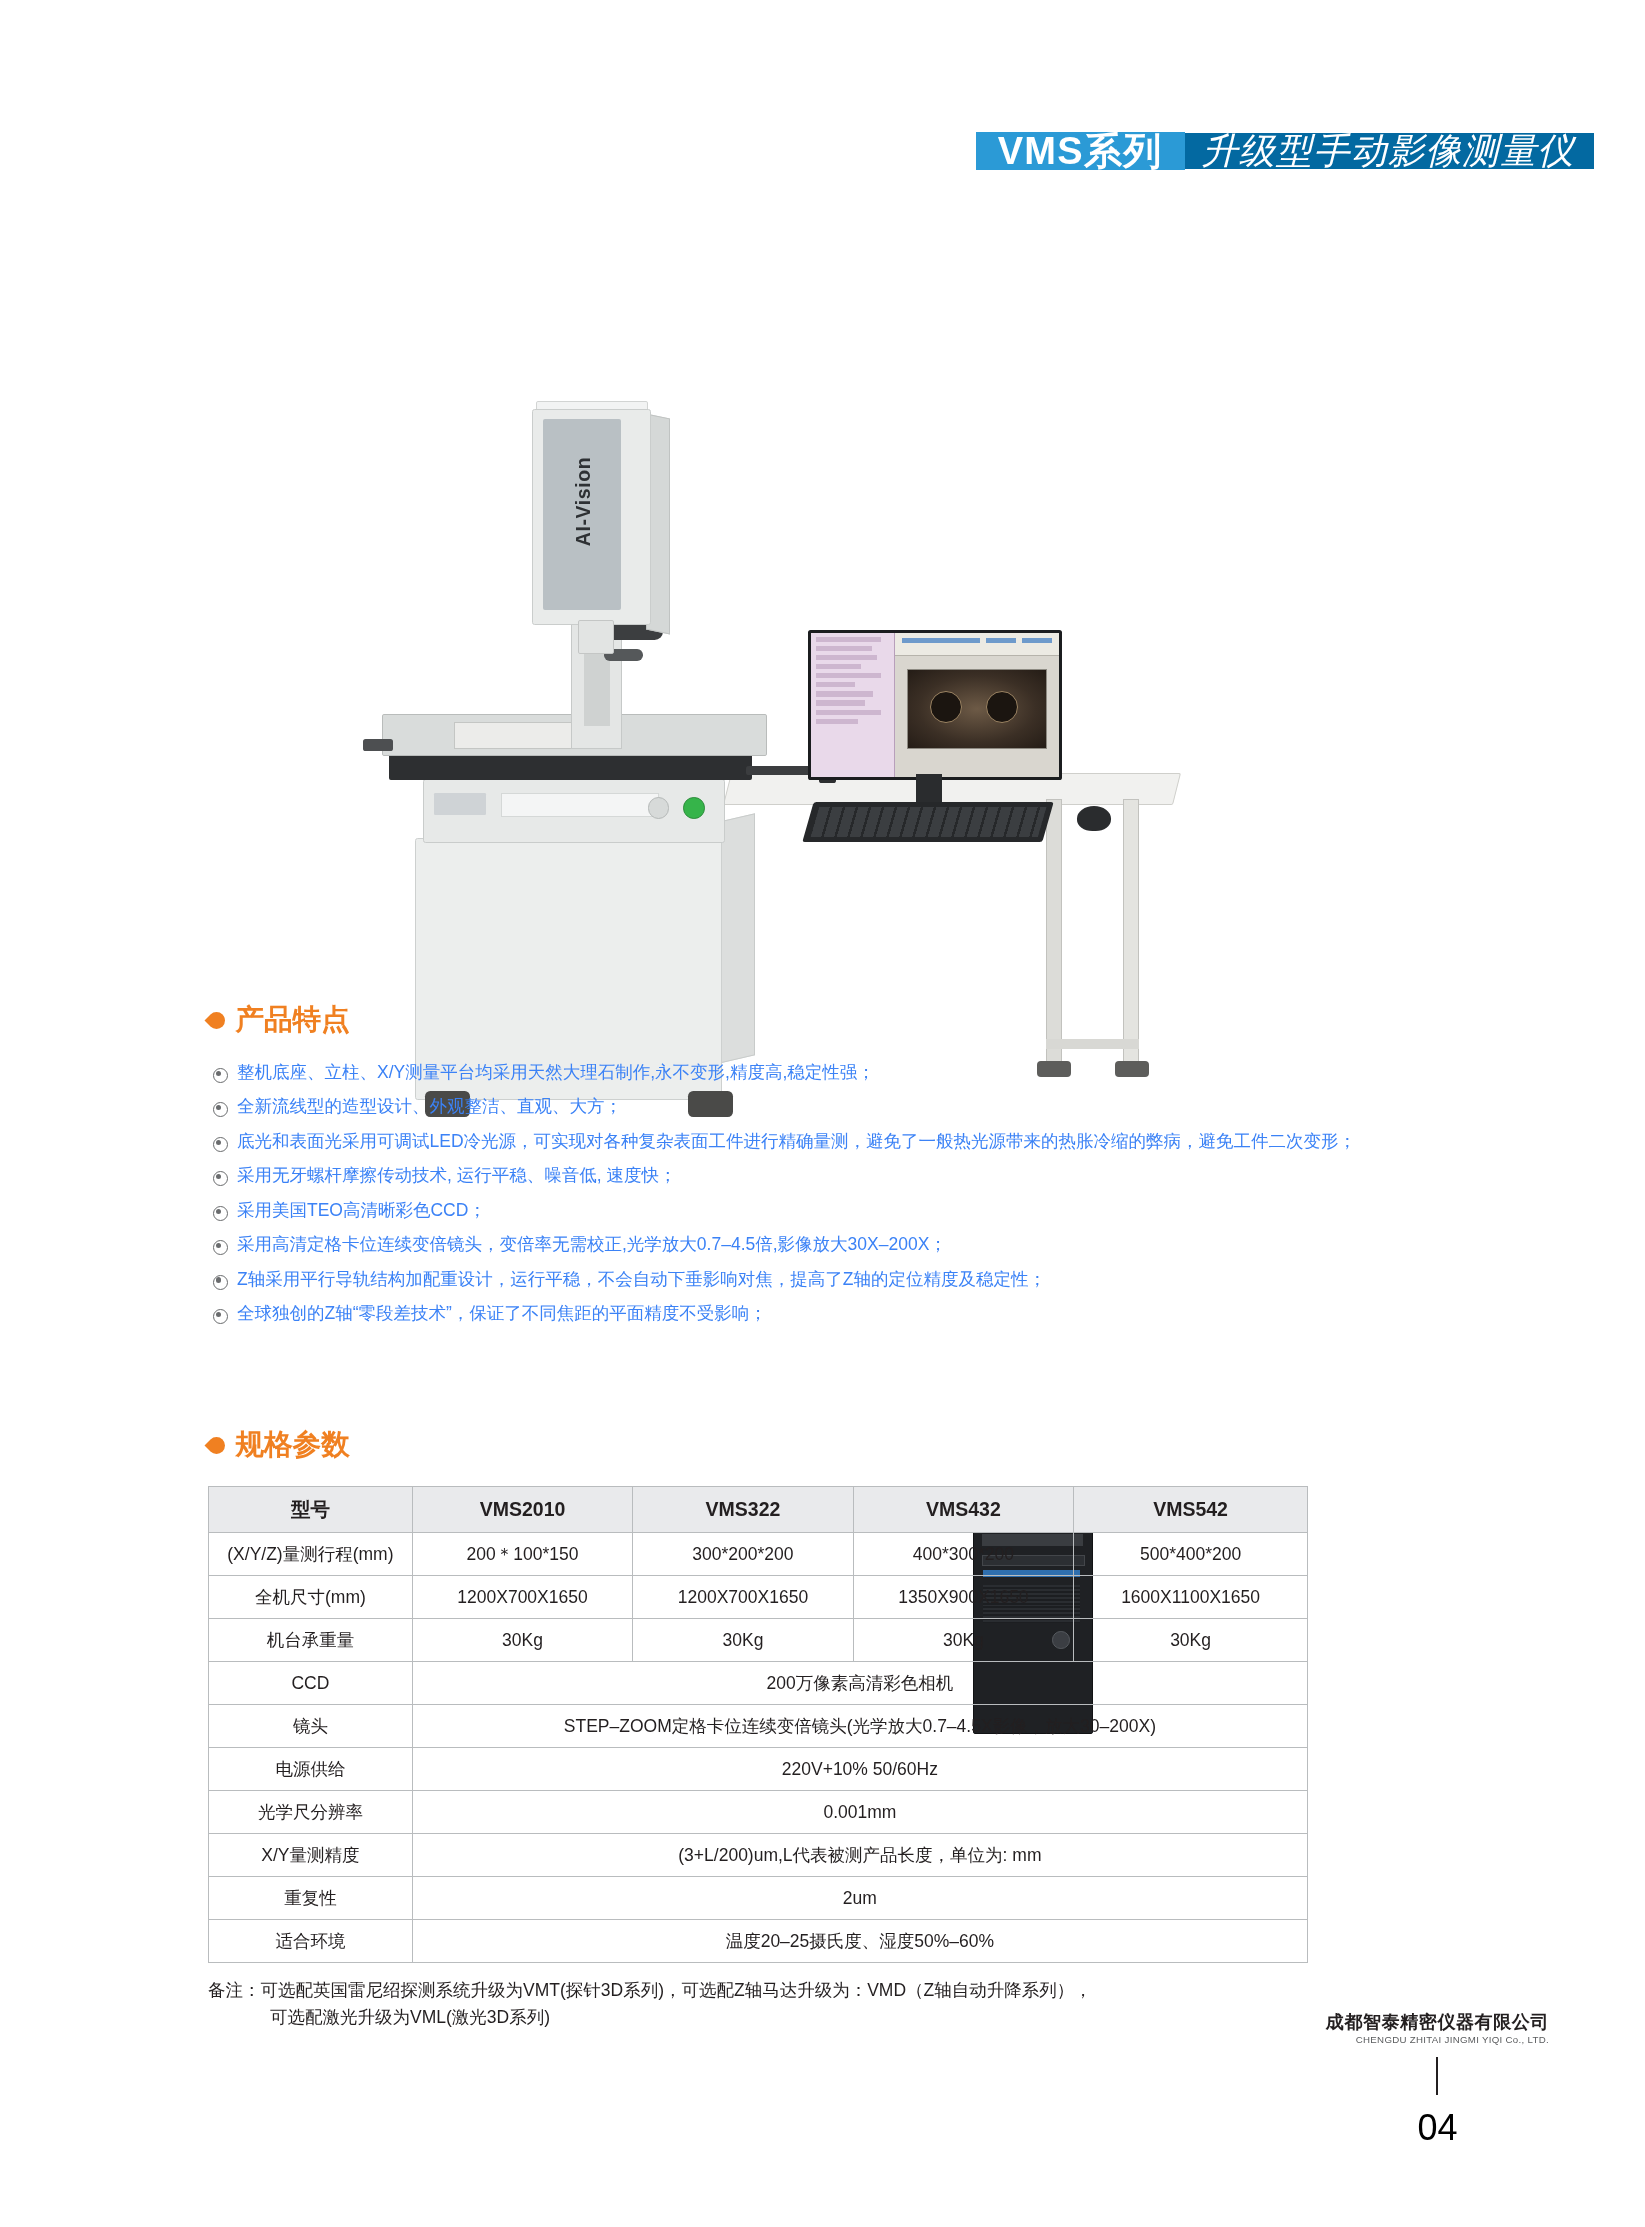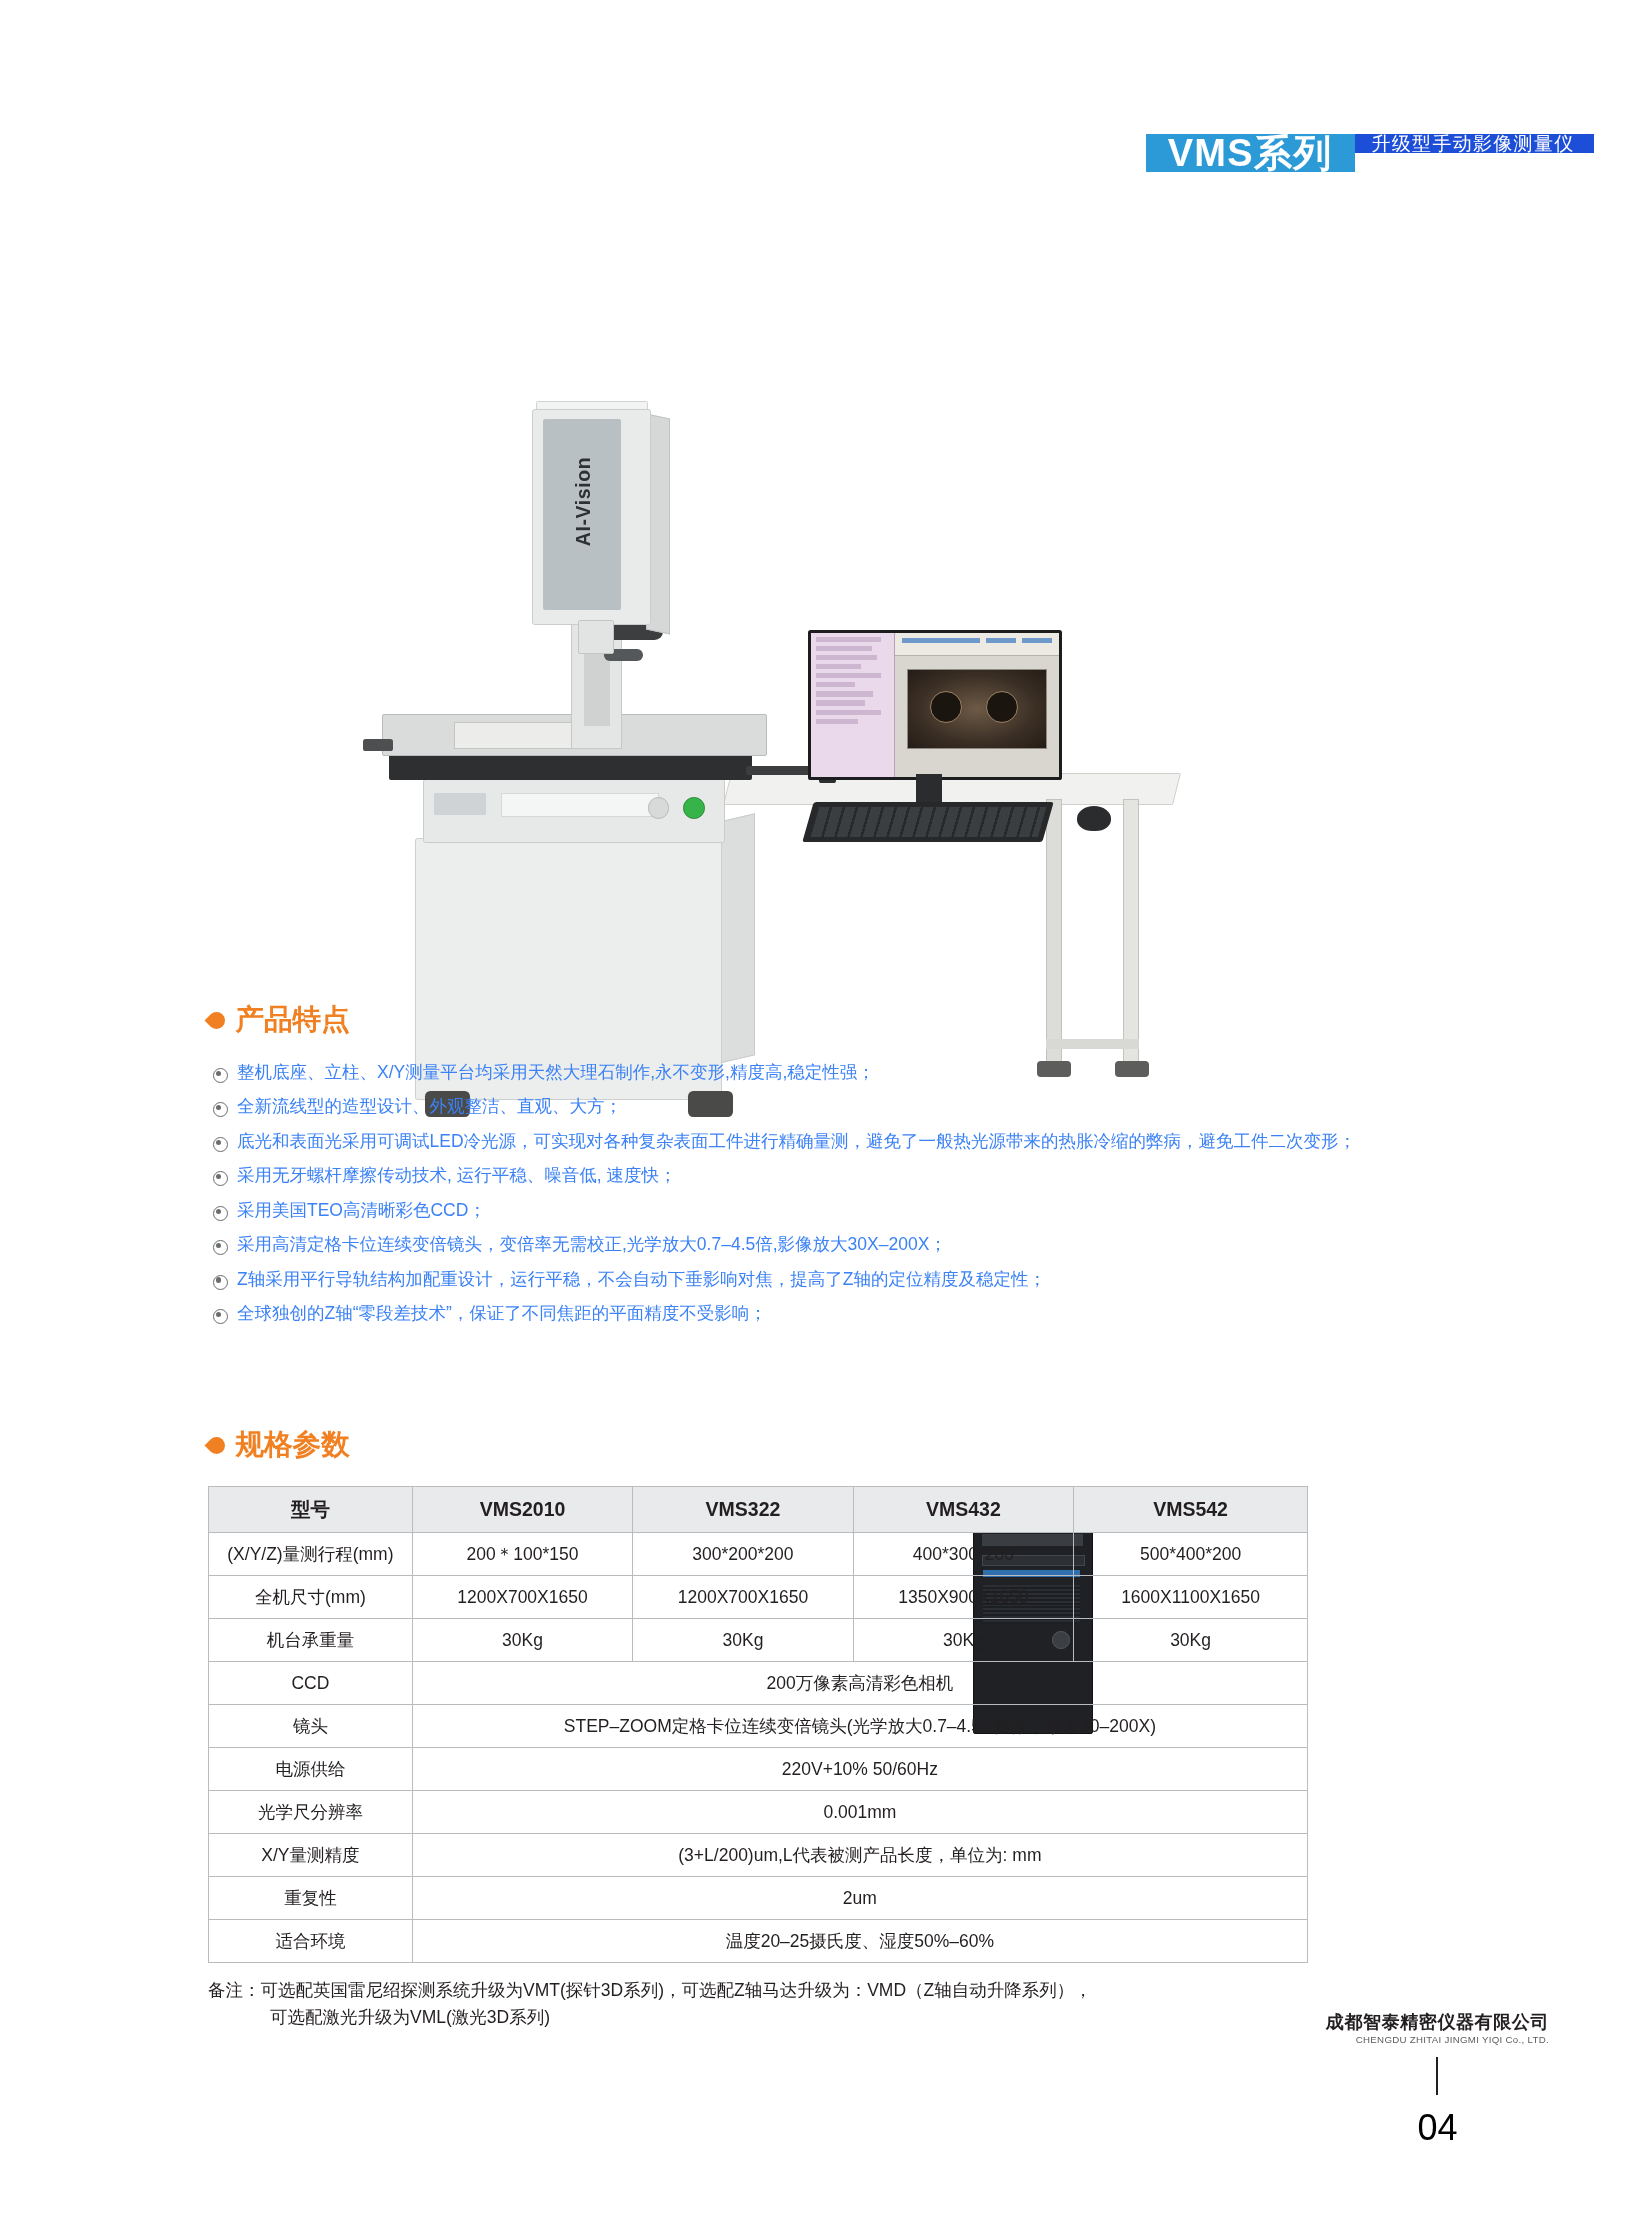--- a/index.html
+++ b/index.html
@@ -15,45 +15,45 @@
     position: relative;
     overflow: hidden;
   }
 
   
   .header-band {
     position: absolute;
     top: 123px;
     right: 52px;
     display: flex;
-    align-items: flex-start;
+    align-items: center;
     height: 56px;
-    margin-top: 11px;
   }
   .header-blue {
     background: #2b9ad6;
     color: #ffffff;
     font-size: 38px;
     font-weight: bold;
     letter-spacing: 1.3px;
     padding: 0 22px;
     display: flex;
     align-items: center;
     line-height: 1;
     transform: skewX(0deg);
   }
   .header-gray {
-    background: #1d4ed8;
+    background: #0369a1;
     color: #ffffff;
-    font-size: 19px;
+    font-size: 36px;
     letter-spacing: 1.3px;
     padding: 0 19.5px 0 17px;
     display: flex;
     align-items: center;
     line-height: 1;
+    font-style: italic;
   }
 
   
   .hero {
     position: absolute;
     left: 0;
     top: 195px;
     width: 1646px;
     height: 779px;
   }

